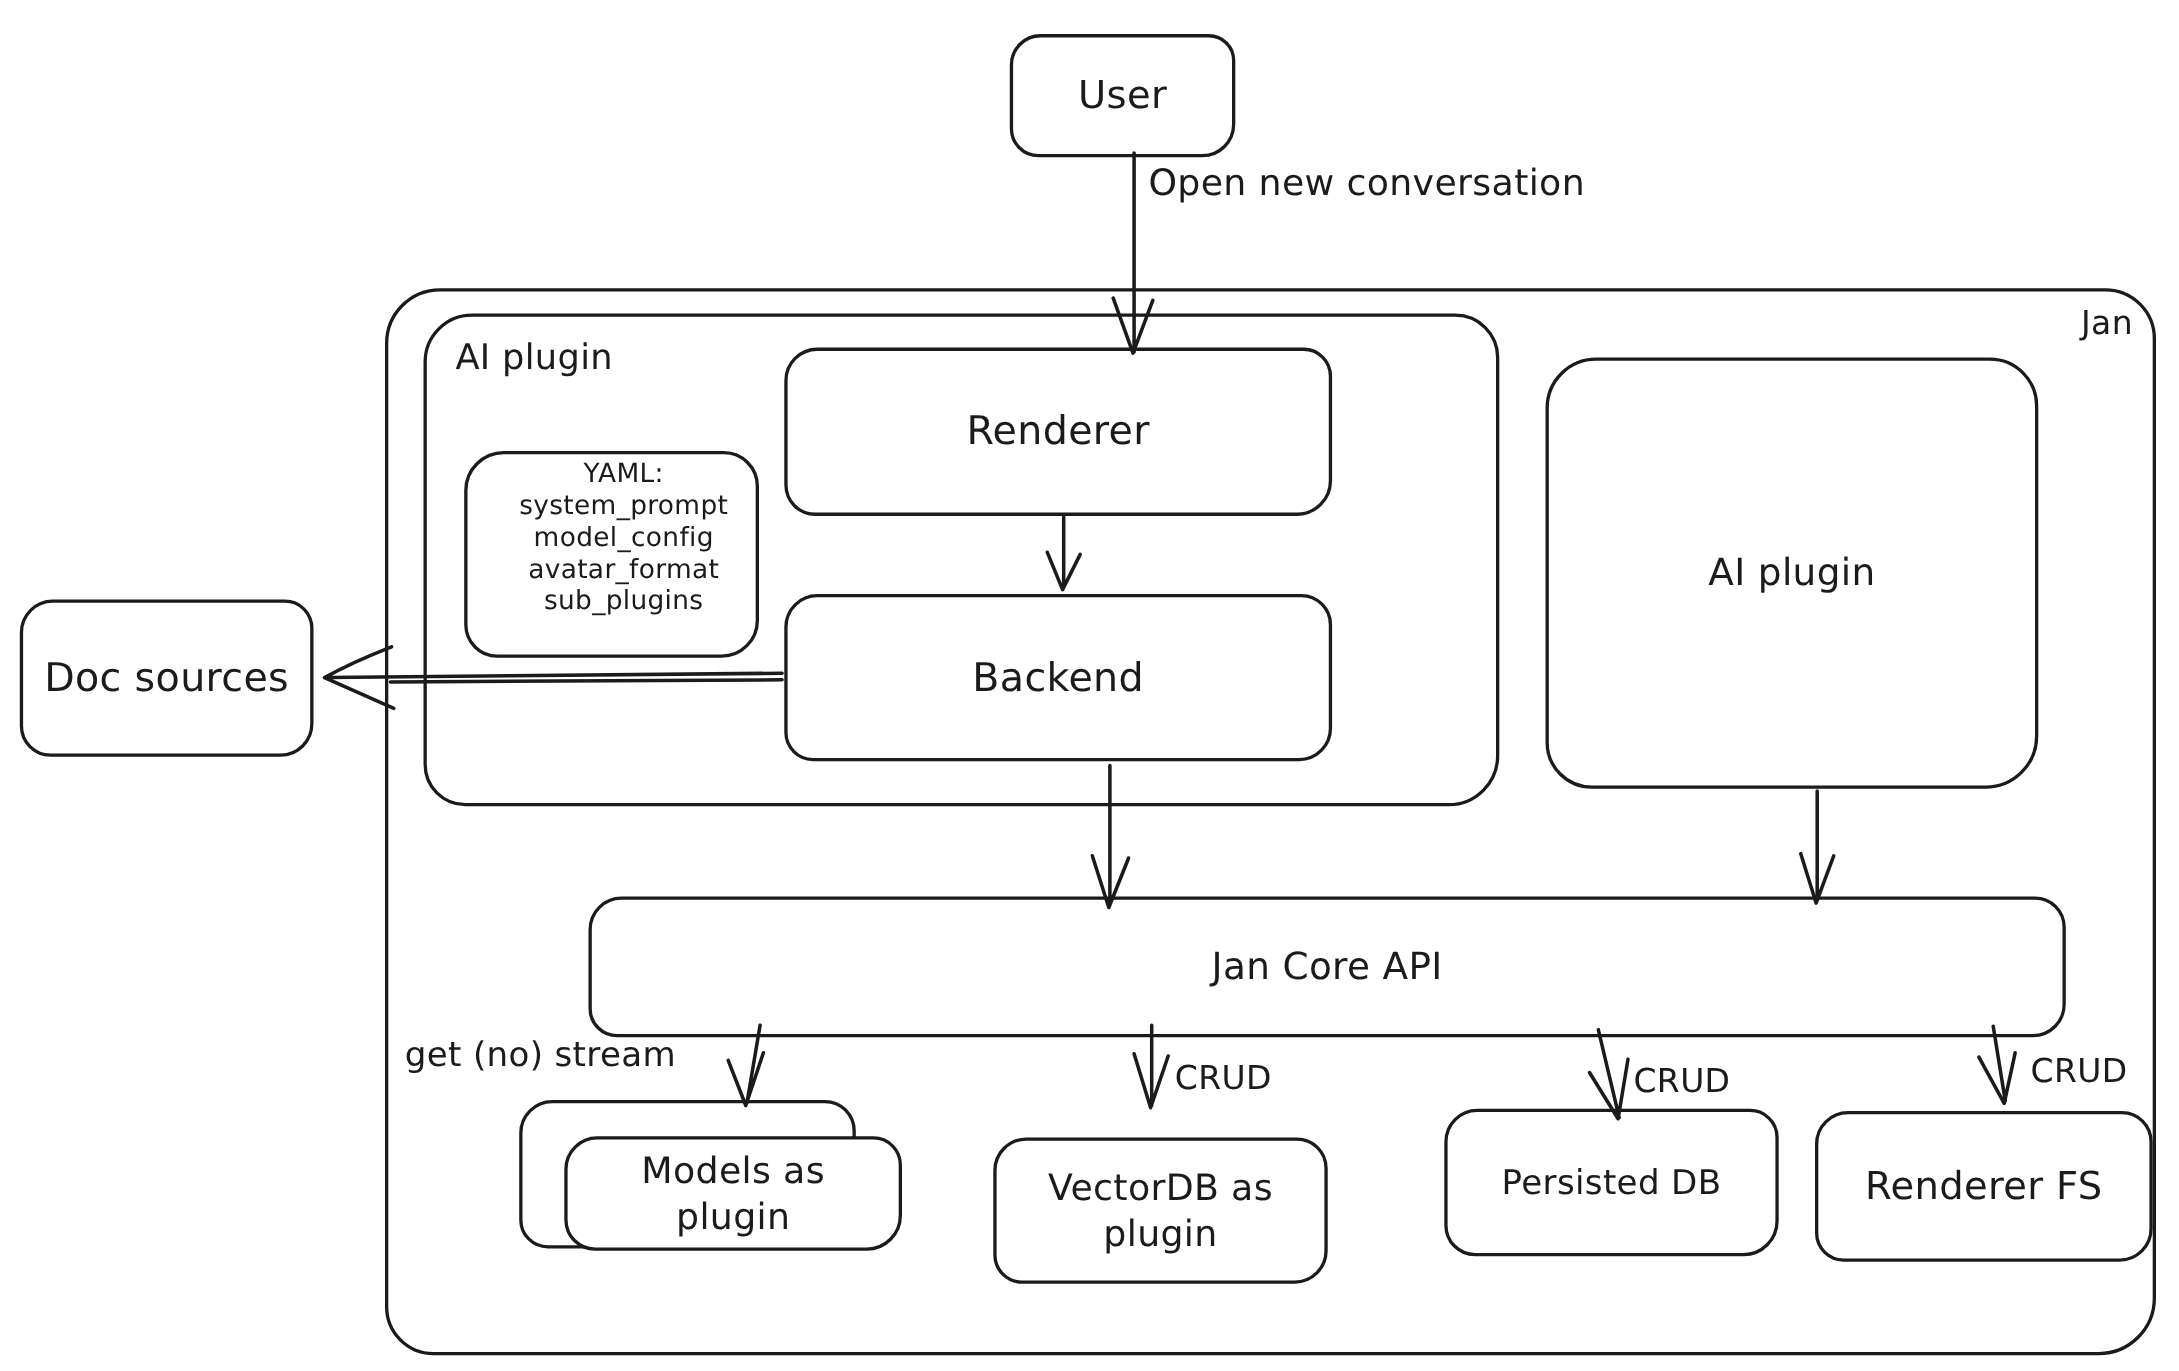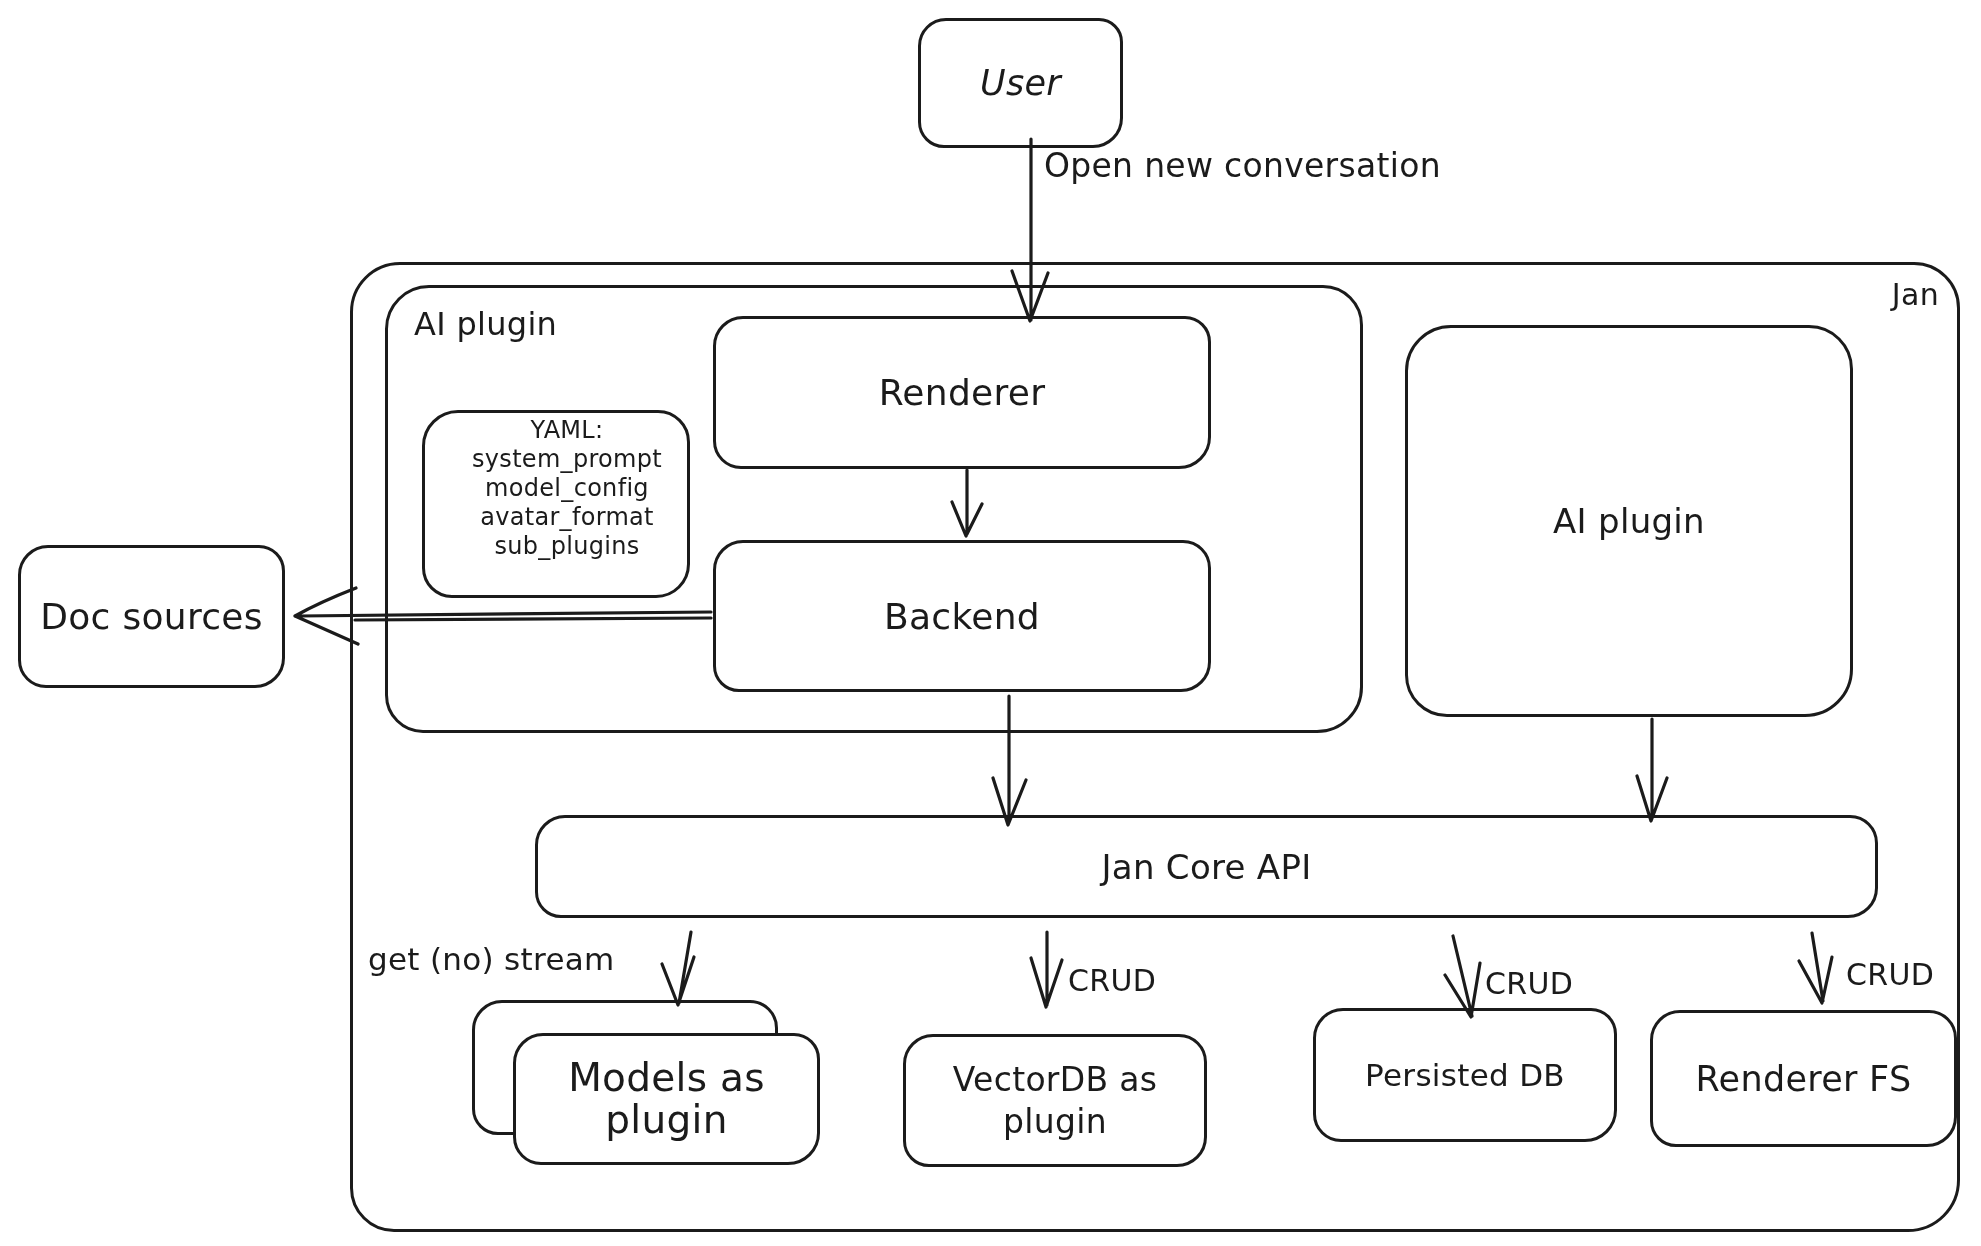--- a/index.html
+++ b/index.html
@@ -19,30 +19,30 @@
     display:flex;align-items:center;justify-content:center;
     text-align:center;
   }
   .label{white-space:pre-line;letter-spacing:.3px;}
   .corner-label{position:absolute;letter-spacing:.3px;}
   .floating{position:absolute;letter-spacing:.3px;white-space:nowrap;}
 
   
   .jan      {left:350px; top:262px; width:1610px;height:970px;border-radius:50px 46px 52px 44px;}
   .ai-left  {left:385px; top:285px; width:978px; height:448px;border-radius:44px 40px 46px 38px;}
-  .user     {left:918px; top:18px;  width:205px; height:130px;border-radius:28px 24px 30px 26px;font-size:35px;font-style:italic;}
+  .user     {left:918px; top:31px;  width:205px; height:112px;border-radius:28px 24px 30px 26px;font-size:35px;}
   .renderer {left:713px; top:316px; width:498px; height:153px;border-radius:30px 26px 32px 28px;font-size:36px;}
   .backend  {left:713px; top:540px; width:498px; height:152px;border-radius:30px 28px 30px 26px;font-size:36px;}
   .yaml     {left:422px; top:410px; width:268px; height:188px;border-radius:36px 32px 34px 30px;
              display:block;padding:3px 0 0 22px;font-size:24px;line-height:29px;}
   .doc      {left:18px;  top:545px; width:267px; height:143px;border-radius:30px 26px 30px 28px;font-size:36px;}
   .ai-right {left:1405px;top:325px; width:448px; height:392px;border-radius:46px 44px 48px 42px;font-size:34px;}
-  .core     {left:535px; top:815px; width:1343px;height:103px;border-radius:30px 28px 30px 26px;font-size:34px;}
+  .core     {left:535px; top:815px; width:1343px;height:128px;border-radius:30px 28px 30px 26px;font-size:34px;}
   .models-a {left:472px; top:1000px;width:306px; height:135px;border-radius:30px 28px 30px 26px;}
-  .models-b {left:513px; top:1033px;width:307px; height:132px;border-radius:30px 26px 32px 28px;font-size:39px;line-height:42px;}
+  .models-b {left:513px; top:1033px;width:307px; height:104px;border-radius:30px 26px 32px 28px;font-size:33px;line-height:42px;}
   .vectordb {left:903px; top:1007px;width:304px; height:133px;border-radius:30px 28px 30px 26px;font-size:33px;line-height:42px;margin-top:27px;}
   .pdb      {left:1313px;top:1008px;width:304px; height:134px;border-radius:30px 26px 32px 28px;font-size:31px;}
   .pfs      {left:1650px;top:1010px;width:307px; height:137px;border-radius:30px 28px 30px 26px;font-size:35px;}
 
   .jan-label     {right:18px;top:12px;font-size:30px;}
   .ai-left-label {left:26px;top:17px;font-size:32px;}
 
   .narrow{display:inline-block;max-width:236px;}
 
   

